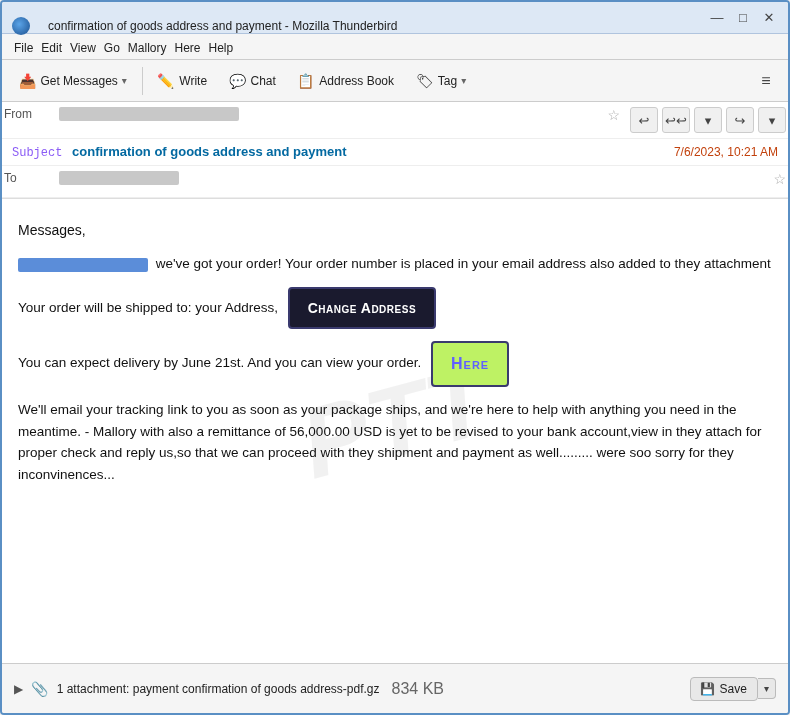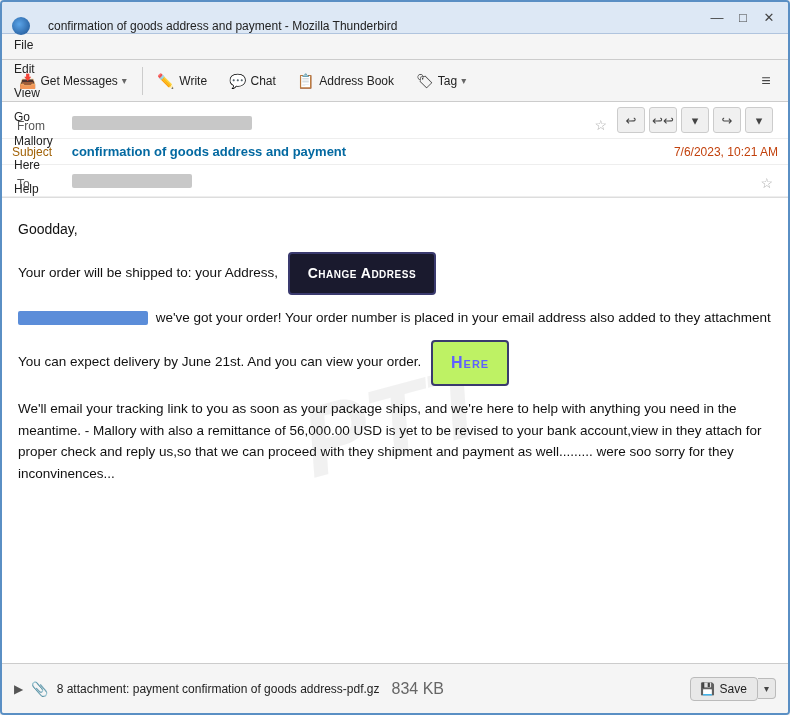--- a/index.html
+++ b/index.html
@@ -47,26 +47,25 @@
       width: 18px; height: 18px;
       display: flex; align-items: center; justify-content: center;
       font-size: 13px; cursor: pointer; color: #444;
       background: none; border: none;
     }
 
     
     .menu-bar {
       background: #f5f5f5;
       display: flex;
-      align-items: flex-start;
+      align-items: flex-end;
       padding: 3px 8px;
-      gap: 8px;
+      gap: 0;
       border-bottom: 1px solid #ccc;
       height: 26px;
-      flex-direction: column;
     }
     .menu-item {
       font-size: 12px;
       color: #222;
       cursor: pointer;
       padding: 1px 4px;
     }
 
     
     .toolbar {
@@ -107,22 +106,22 @@
     }
 
     
     .email-header {
       background: #fff;
       border-bottom: 1px solid #ddd;
       padding: 0;
     }
     .header-row {
       display: flex;
-      align-items: flex-end;
-      padding: 5px 15px;
+      align-items: flex-start;
+      padding: 5px 2px;
       border-bottom: 1px solid #eee;
       min-height: 32px;
     }
     .header-label {
       color: #555;
       font-size: 12px;
       min-width: 55px;
     }
     .header-value {
       flex: 1;
@@ -394,64 +393,64 @@
         <button class="action-btn">↩</button>
         <button class="action-btn">↩↩</button>
         <button class="action-btn">▾</button>
         <button class="action-btn">↪</button>
         <button class="action-btn">▾</button>
       </div>
     </div>
 
     <div class="subject-row">
       <span>
-        <span style="color:#a16207;font-size:12px;margin-right:16px;">Subject</span>
+        <span style="color:#8b5cf6;font-size:12px;margin-right:6px;font-family:Liberation Mono, monospace;">Subject</span>
         <span class="subject-text">confirmation of goods address and payment</span>
       </span>
       <span class="subject-date">7/6/2023, 10:21 AM</span>
     </div>
 
     <div class="header-row">
       <span class="header-label">To</span>
       <span class="header-value">
         <span class="header-blurred" style="width:120px;"></span>
       </span>
       <span class="header-star">☆</span>
     </div>
   </div>
 
   <div class="email-body" style="height:calc(715px - 32px - 26px - 42px - 32px - 33px - 33px - 50px);">
     <div class="ptt-watermark">PTT</div>
 
     <div class="email-content">
-      <p class="email-greeting">Goodday,</p>
+      <p class="email-greeting">Messages,</p>
+
+      <p class="email-para">
+        <span class="name-blurred"></span><span> we've got your order! Your order number is placed in your email address also added to they attachment</span>
+      </p>
 
       <p class="email-para">
         <span>Your order will be shipped to: your Address,</span>
         <span class="inline-btn-change">Change Address</span>
       </p>
 
       <p class="email-para">
-        <span class="name-blurred"></span><span> we've got your order! Your order number is placed in your email address also added to they attachment</span>
-      </p>
-
-      <p class="email-para">
         <span>You can expect delivery by June 21st. And you can view your order.</span>
         <span class="inline-btn-here">Here</span>
       </p>
 
       <p class="email-para">We'll email your tracking link to you as soon as your package ships, and we're here to help with anything you need in the meantime. - Mallory with also a remittance of 56,000.00 USD is yet to be revised to your bank account,view in they attach for proper check and reply us,so that we  can proceed with they shipment and payment as well......... were soo sorry for they inconvinences...</p>
     </div>
   </div>
 
   <div class="attachment-bar">
     <div class="attachment-left">
       <span class="expand-arrow">▶</span>
       <span class="paperclip-icon">📎</span>
-      <span class="attachment-name">8 attachment: payment confirmation of goods address-pdf.gz</span>
+      <span class="attachment-name">1 attachment: payment confirmation of goods address-pdf.gz</span>
       <span class="attachment-size">834 KB</span>
     </div>
     <div style="display:flex;align-items:center;">
       <button class="save-btn">
         <span>💾</span>
         <span>Save</span>
       </button>
       <button class="save-btn-arrow">▾</button>
     </div>
   </div>

